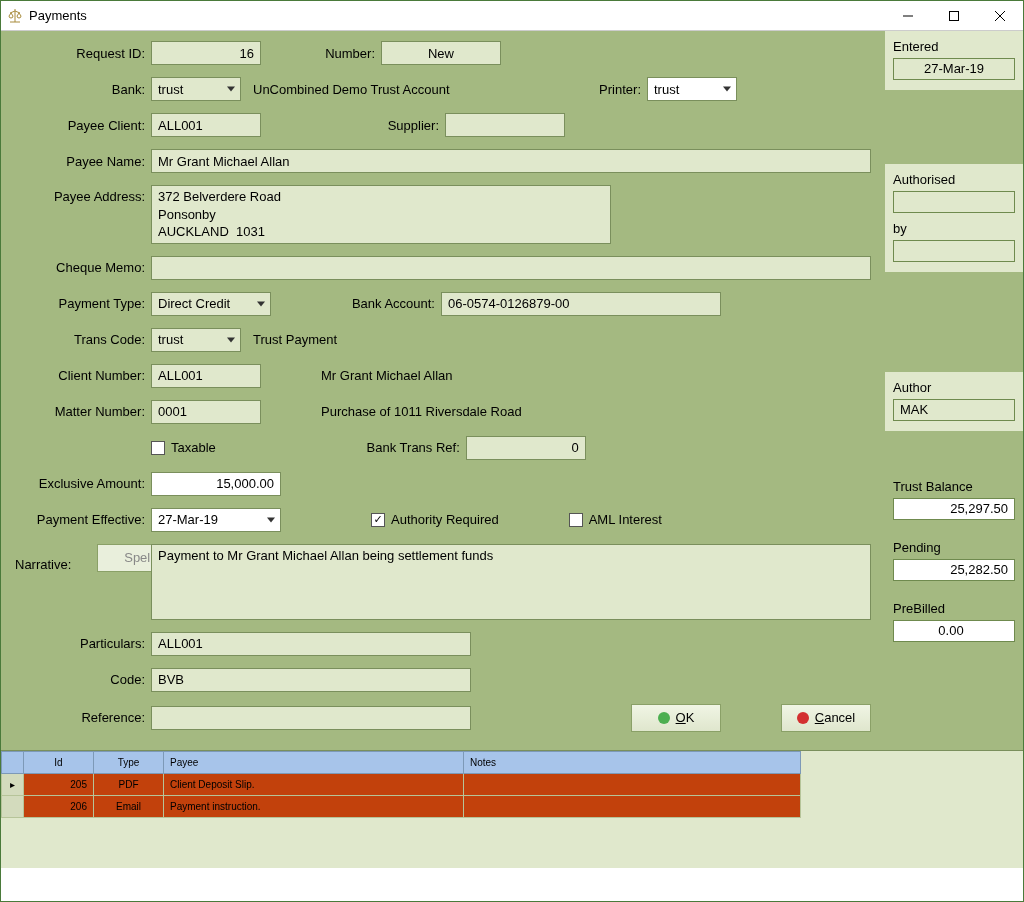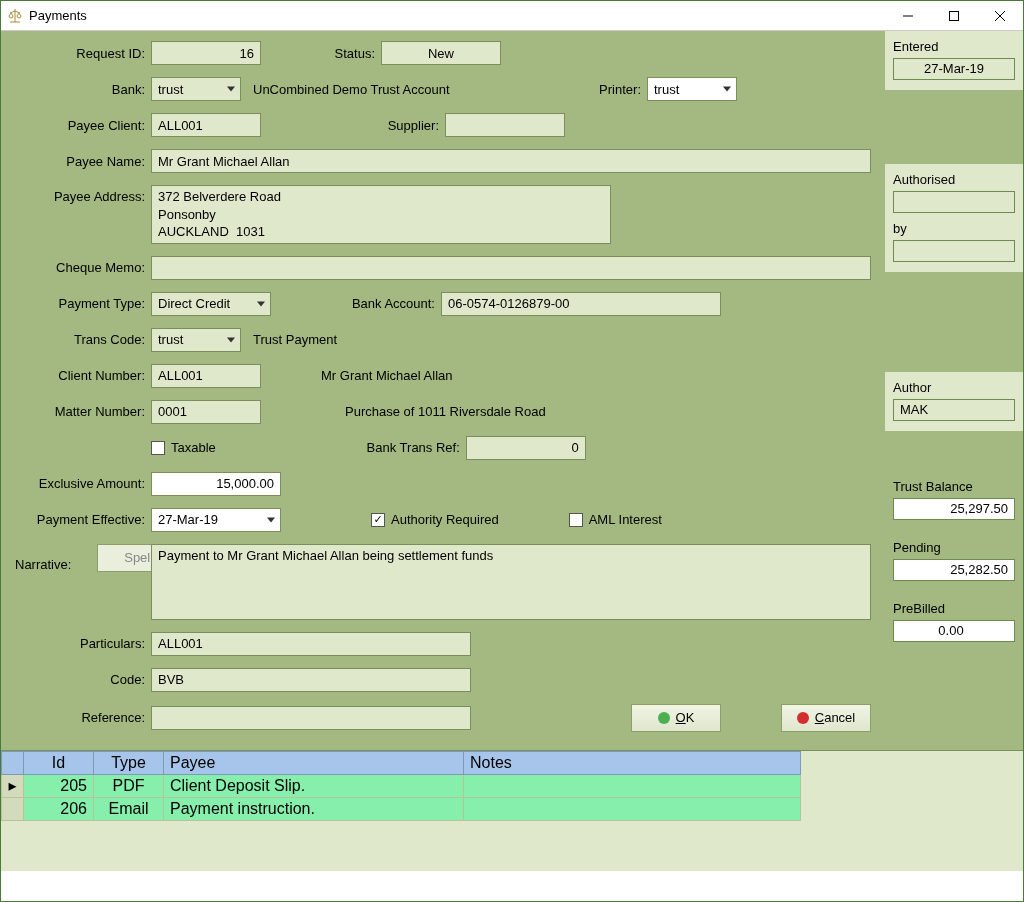--- a/index.html
+++ b/index.html
@@ -161,36 +161,36 @@
   .btn .underline-key { text-decoration: underline; }
   .grid-area {
     flex: 0 0 auto;
     background: #e0e8cc;
     padding-bottom: 50px;
   }
   table.grid {
     border-collapse: collapse;
     width: 800px;
     background: #e0e8cc;
-    font-size: 16px;
+    font-size: 10px;
   }
   table.grid th {
     background: #a7c4ea;
     border: 1px solid #7d99b7;
     text-align: left;
     padding: 2px 6px;
     font-weight: normal;
     height: 22px;
     color:#000;
   }
   table.grid td {
     border: 1px solid #b6c499;
     padding: 2px 6px;
     height: 22px;
-    background: #86efac;
+    background: #c2410c;
   }
   table.grid td.rowhdr, table.grid th.rowhdr {
     width: 22px; background: #d3dbbd; text-align:center; padding:0;
     border-color:#b6c499;
   }
   table.grid th.rowhdr { background:#a7c4ea; border-color:#7d99b7; }
   table.grid td.center, table.grid th.center { text-align:center; }
   table.grid td.right { text-align:right; }
 </style>
 </head>
@@ -225,21 +225,21 @@
   </div>
 
   <div class="client-area">
     <div class="form-area">
 
       <div class="left-form">
 
         <div class="row">
           <span class="lbl">Request ID:</span>
           <input class="field-input num" style="width: 110px;" value="16">
-          <span class="lbl" style="width:120px">Status:</span>
+          <span class="lbl" style="width:120px">Number:</span>
           <input class="field-input" style="width: 120px; text-align: center;" value="New">
         </div>
 
         <div class="row">
           <span class="lbl">Bank:</span>
           <span class="select-wrap boxed"><input class="field-select grey" style="width: 90px;" value="trust"></span>
           <span class="desc-text" style="width:300px">UnCombined Demo Trust Account</span>
           <span class="lbl" style="width:106px">Printer:</span>
           <span class="select-wrap boxed"><input class="field-select" style="width: 90px; background: rgb(255, 255, 255);" value="trust"></span>
         </div>
@@ -283,21 +283,21 @@
 
         <div class="row">
           <span class="lbl">Client Number:</span>
           <input class="field-input" style="width: 110px;" value="ALL001">
           <span class="desc-text" style="padding-left:60px">Mr Grant Michael Allan</span>
         </div>
 
         <div class="row">
           <span class="lbl">Matter Number:</span>
           <input class="field-input" style="width: 110px;" value="0001">
-          <span class="desc-text" style="padding-left:84px">Purchase of 1011 Riversdale Road</span>
+          <span class="desc-text" style="padding-left:60px">Purchase of 1011 Riversdale Road</span>
         </div>
 
         <div class="row">
           <span class="lbl"></span>
           <span class="inline-label">
             <span class="checkbox"></span>
             <span>Taxable</span>
           </span>
           <span class="lbl" style="width:250px">Bank Trans Ref:</span>
           <input class="field-input num" style="width: 120px;" value="0">

